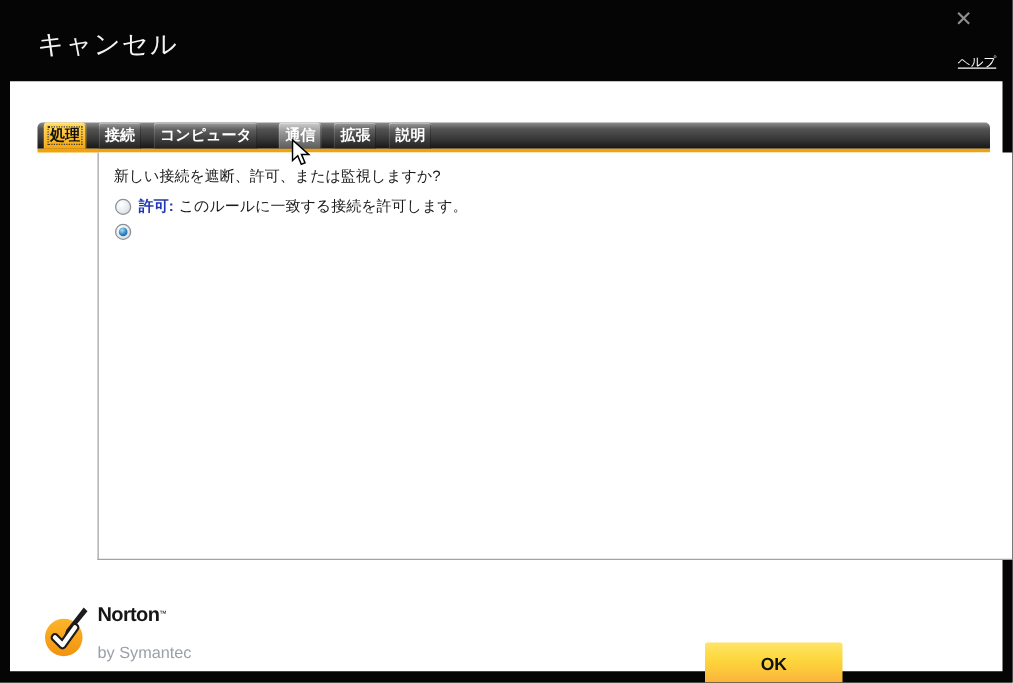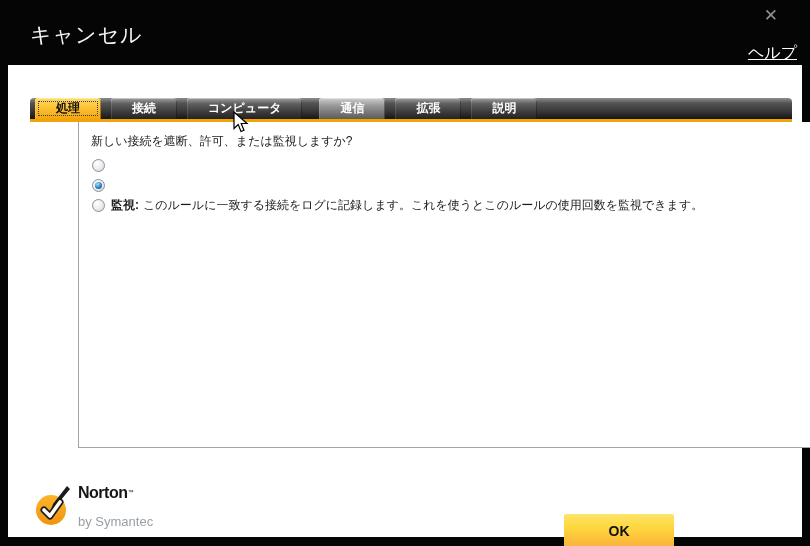--- a/index.html
+++ b/index.html
@@ -2,30 +2,30 @@
 <html><head>
 <meta charset="utf-8">
 <style>
   html,body{margin:0;padding:0;background:#303030;}
   .stage{width:810px;height:546px;position:relative;background:#050505;overflow:hidden;
          font-family:"Liberation Sans","DejaVu Sans",sans-serif;}
 
   
   .win-title{position:absolute;left:30px;top:21px;font-size:21px;color:#f4f4f4;letter-spacing:1px;}
   .close-x{position:absolute;right:32px;top:7px;color:#8f8f8f;font-size:17px;font-weight:bold;cursor:default;line-height:1;}
-  .help-link{position:absolute;right:13px;top:43px;color:#ffffff;font-size:16px;text-decoration:underline;cursor:pointer;}
+  .help-link{position:absolute;right:13px;top:43px;color:#ffffff;font-size:10px;text-decoration:underline;cursor:pointer;}
 
   
   .panel{position:absolute;left:8px;top:65px;width:794px;height:472px;background:#ffffff;}
 
   
   .tabstrip{position:absolute;left:22px;top:33px;width:762px;height:21px;
             background:linear-gradient(180deg,#8e8e8e 0%,#535353 25%,#3a3a3a 60%,#161616 100%);
             border-radius:4px 4px 0 0;display:flex;align-items:stretch;padding-left:5px;box-sizing:border-box;}
-  .tab{color:#ffffff;font-size:12px;font-weight:bold;line-height:21px;padding:0 21px;margin-right:10px;
+  .tab{color:#ffffff;font-size:12px;font-weight:bold;line-height:21px;padding:0 5px;margin-right:10px;
        border-radius:3px 3px 0 0;white-space:nowrap;cursor:pointer;
        background:linear-gradient(180deg,#a2a2a2 0%,#5f5f5f 28%,#414141 60%,#222222 100%);
        box-shadow:inset 0 1px 0 rgba(255,255,255,.4), inset 1px 0 0 rgba(255,255,255,.12), inset -1px 0 0 rgba(0,0,0,.35);}
   .tab:nth-child(4){margin-left:7px;}
   .tab.hover{background:linear-gradient(180deg,#d0d0d0 0%,#9a9a9a 35%,#777777 70%,#5c5c5c 100%);}
   .tab.active{background:linear-gradient(180deg,#ffdd66 0%,#fcc336 45%,#f2a60e 100%);
               color:#111111;outline:1px dotted #3c3c3c;outline-offset:-4px;}
   .accent-line{position:absolute;left:22px;top:54px;width:762px;height:3px;background:#f2a30c;}
 
   
@@ -77,27 +77,24 @@
       <div class="tab">説明</div>
     </div>
     <div class="accent-line"></div>
 
     <div class="contentbox">
       <div class="question">新しい接続を遮断、許可、または監視しますか?</div>
 
       <div class="options">
         <div class="opt-row">
           <span class="radio"></span>
+          <span class="opt-text"><span class="optname" style="color: rgb(32, 56, 176);">許可:</span><span class="optdesc">このルールに一致する接続を許可します。</span></span>
         </div>
         <div class="opt-row">
           <span class="radio selected"></span>
-        </div>
-        <div class="opt-row">
-          <span class="radio"></span>
-          <span class="opt-text"><span class="optname" style="color: rgb(26, 26, 26);">監視:</span><span class="optdesc">このルールに一致する接続をログに記録します。これを使うとこのルールの使用回数を監視できます。</span></span>
         </div>
       </div>
     </div>
 
     <div class="brand">
       <svg width="42" height="42" viewBox="0 0 42 42">
         <defs>
           <linearGradient id="ng" x1="0" y1="0" x2="0" y2="1">
             <stop offset="0" stop-color="#fcb52a"></stop>
             <stop offset="1" stop-color="#f2930e"></stop>

